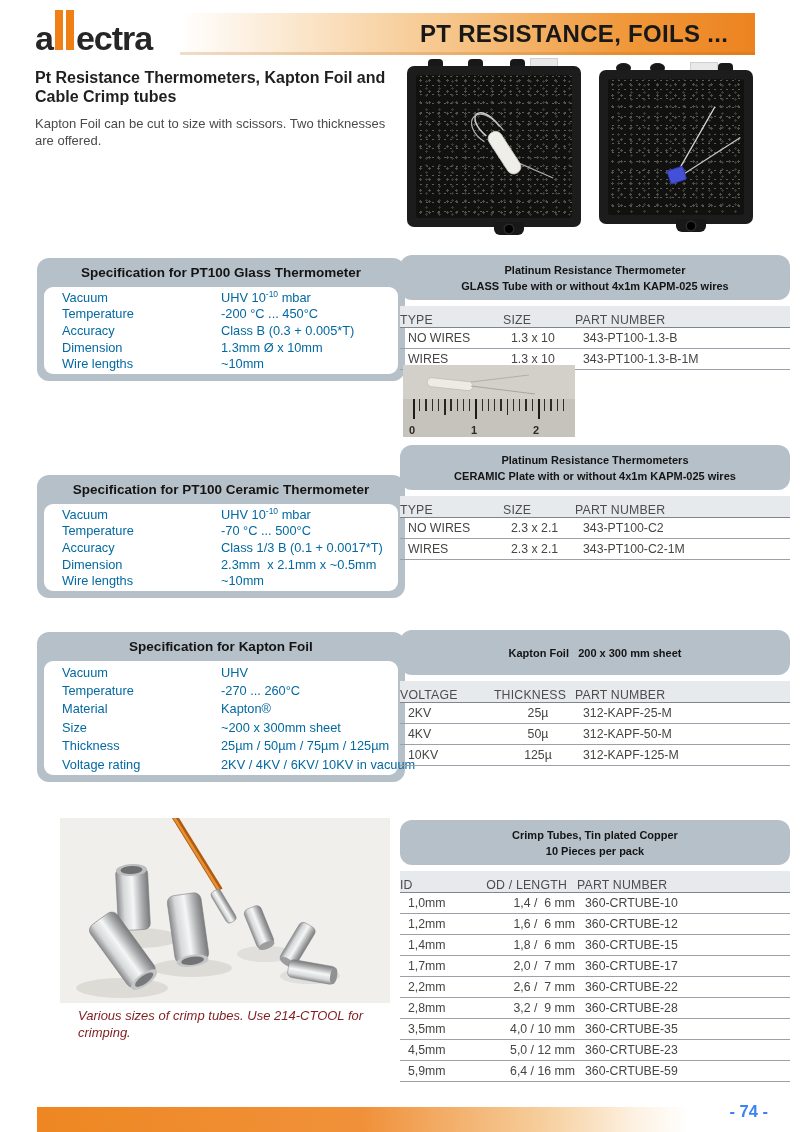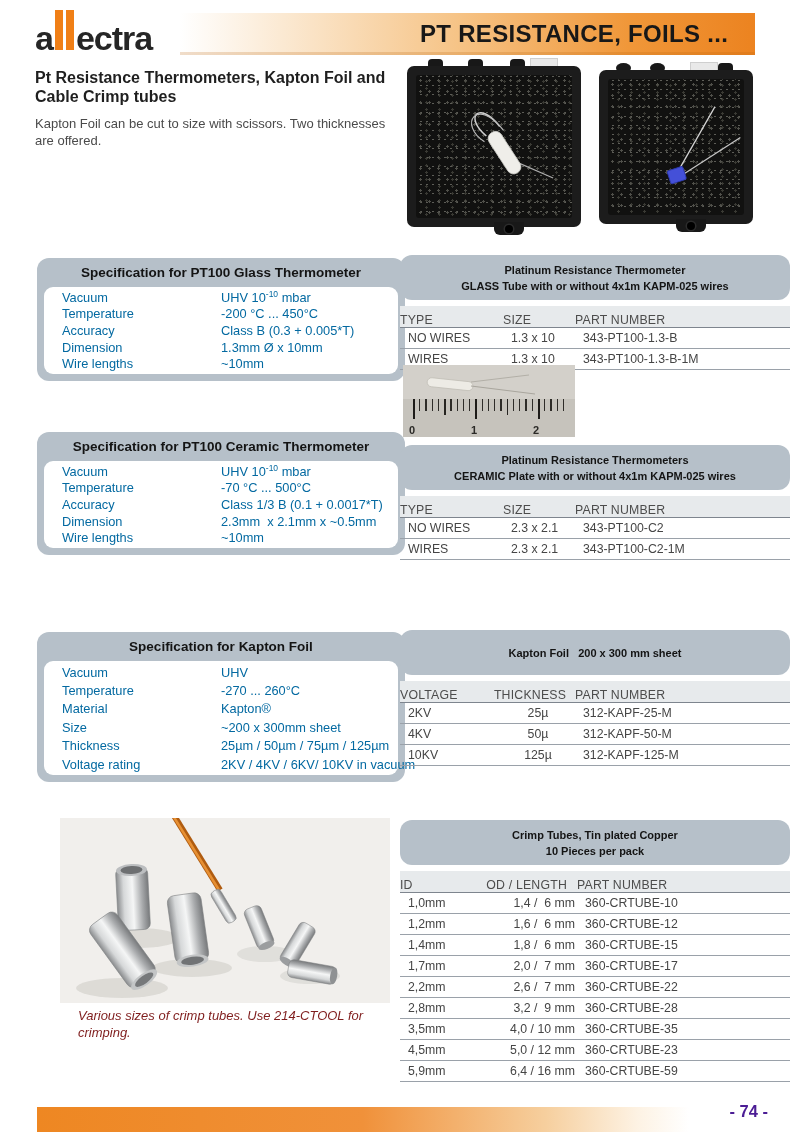--- a/index.html
+++ b/index.html
@@ -70,21 +70,21 @@
   .rp .major{position:absolute;left:10px;width:153px;top:0;height:20px;
     background-image:repeating-linear-gradient(90deg,#1d1b18 0 1.8px,transparent 1.8px 62.4px);}
   .rp .num{position:absolute;bottom:1px;font-size:11px;font-weight:bold;color:#2b2a27;}
   
   .cp{position:absolute;left:60px;top:818px;width:330px;height:185px;}
   .caption{position:absolute;left:78px;top:1008px;width:310px;font-size:13px;line-height:16.5px;
     font-style:italic;color:#7f1d1d;}
   
   .footbar{position:absolute;left:37px;top:1107px;width:652px;height:25px;
     background:linear-gradient(90deg,#ee8722 0%,#f0913a 50%,#f6cf9e 78%,#fdf2e3 92%,#ffffff 100%);}
-  .pagenum{position:absolute;right:32px;top:1102px;font-size:16.5px;font-weight:bold;color:#4c1d95;}
+  .pagenum{position:absolute;right:32px;top:1102px;font-size:16.5px;font-weight:bold;color:#3b82f6;}
 </style>
 </head>
 <body>
 
 <div class="logo">
   <span>a</span>
     <span class="bars">
       <i></i>
       <i></i>
     </span>
@@ -199,21 +199,21 @@
   <div class="strip">
     <div class="minor"></div>
       <div class="mid"></div>
       <div class="major"></div>
     <span class="num" style="left:6px;">0</span>
     <span class="num" style="left:68px;">1</span>
     <span class="num" style="left:130px;">2</span>
   </div>
 </div>
 
-<section class="spec" style="top:432px;">
+<section class="spec" style="top:475px;">
   <div class="spec-title">Specification for PT100 Ceramic Thermometer</div>
   <div class="spec-body">
     <div class="srow">
         <span class="sl">Vacuum</span>
         <span class="sv"><span>UHV 10</span><sup>-10</sup><span> mbar</span></span>
       </div>
     <div class="srow">
         <span class="sl">Temperature</span>
         <span class="sv">-70 °C ... 500°C</span>
       </div>

